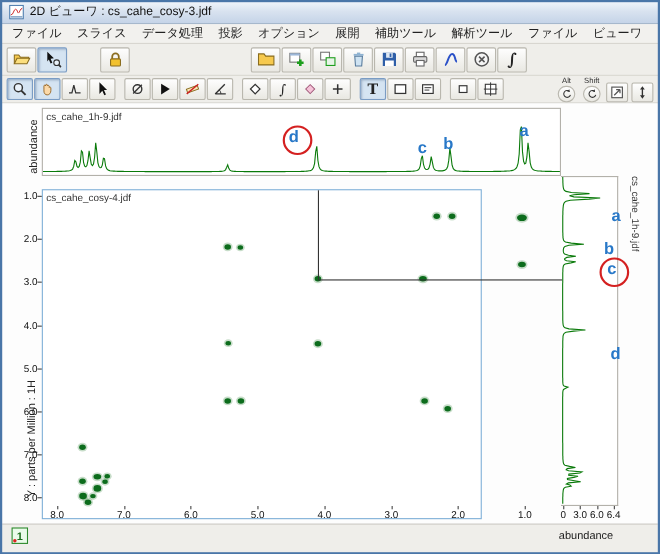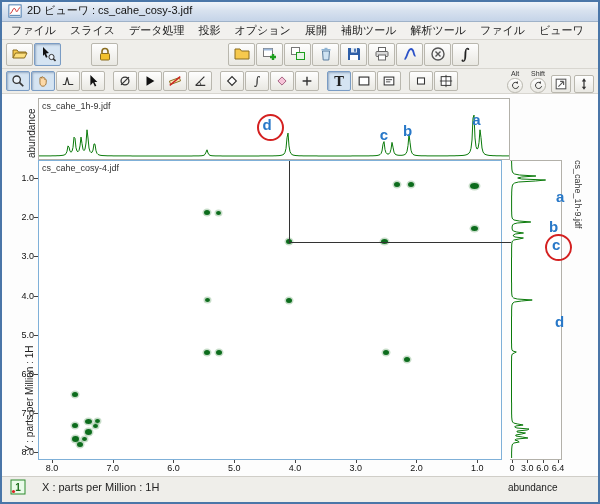--- a/index.html
+++ b/index.html
@@ -22,21 +22,21 @@
   #tb2-right{position:absolute;right:6px;top:1px;display:flex;align-items:flex-end;gap:3px}
   .modstack{display:flex;flex-direction:column;align-items:center;width:20px}
   .modlabel{font-size:7px;color:#333;line-height:8px}
   .modstack .tbtn{width:16px;height:15px;border-radius:8px}
   .modstack .ticon svg{width:11px;height:11px}
   #stage{position:absolute;inset:0}
   .canvas-bg{position:absolute;left:2px;top:94px;width:596px;height:382px;background:#fdfdfd}
   .bottom-strip{position:absolute;left:2px;top:476px;width:596px;height:26px;background:#efeeea;border-top:1px solid #d0cec8}
   .panel{position:absolute;background:#fff;box-sizing:border-box}
   #top-panel{left:38px;top:98px;width:472px;height:62px;border:1px solid #b3b1aa}
-  #main-panel{left:38px;top:160px;width:464px;height:300px;border:1px solid #7fb0d8}
+  #main-panel{left:38px;top:172px;width:400px;height:300px;border:1px solid #7fb0d8}
   #right-panel{left:510px;top:160px;width:52px;height:300px;border:1px solid #b3b1aa;border-left:none}
   #top-panel svg,#right-panel svg{position:absolute;left:0;top:0}
   .plabel{position:absolute;left:3px;top:2px;font-size:9px;color:#333;white-space:nowrap;z-index:5}
   .crossline{position:absolute;background:#333;z-index:4}
   .spot{position:absolute;border-radius:50%;z-index:3;box-shadow:0 0 0 1.5px rgba(30,120,40,.25)}
   .vlabel{position:absolute;font-size:10px;color:#222;transform:rotate(-90deg);transform-origin:0 0;white-space:nowrap}
   .vlabel90{position:absolute;font-size:9px;color:#333;transform:rotate(90deg);transform-origin:0 0;white-space:nowrap}
   #abund-left{left:26px;top:158px}
   #ylabel{left:24px;top:452px}
   #right-filename{left:583px;top:160px}
@@ -466,17 +466,16 @@
 
   <div id="status-icon">
       <span class="ticon">
         <svg viewBox="0 0 16 16">
           <rect x="1" y="1" width="14" height="14" fill="#eafbea" stroke="#2d8a2d"></rect>
           <text x="8" y="12" font-size="10" text-anchor="middle" fill="#1d6e1d" font-weight="bold">1</text>
           <circle cx="3.5" cy="12.5" r="1.6" fill="#d22"></circle>
         </svg>
       </span>
     </div>
-  <div class="xaxis-title">X : parts per Million : 1H</div>
   <div class="abund-bottom">abundance</div>
 </div>
 
 <div class="win-frame"></div>
 
 </body></html>

